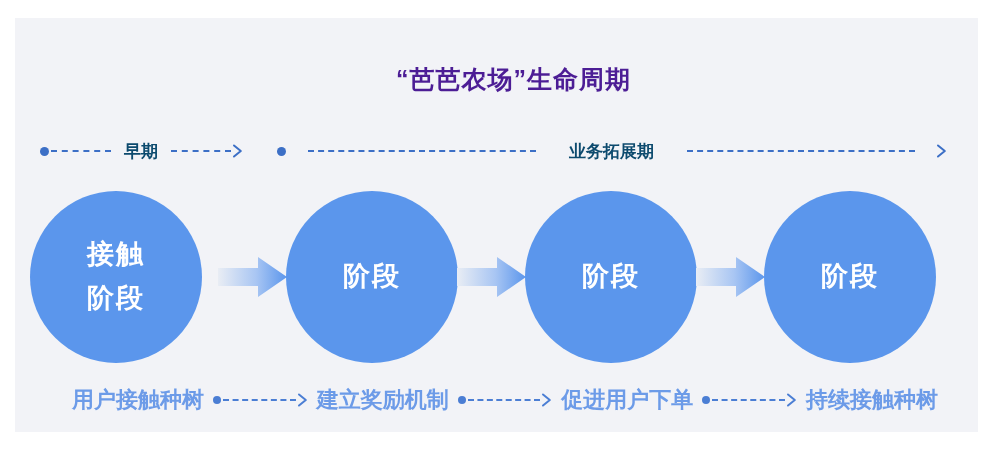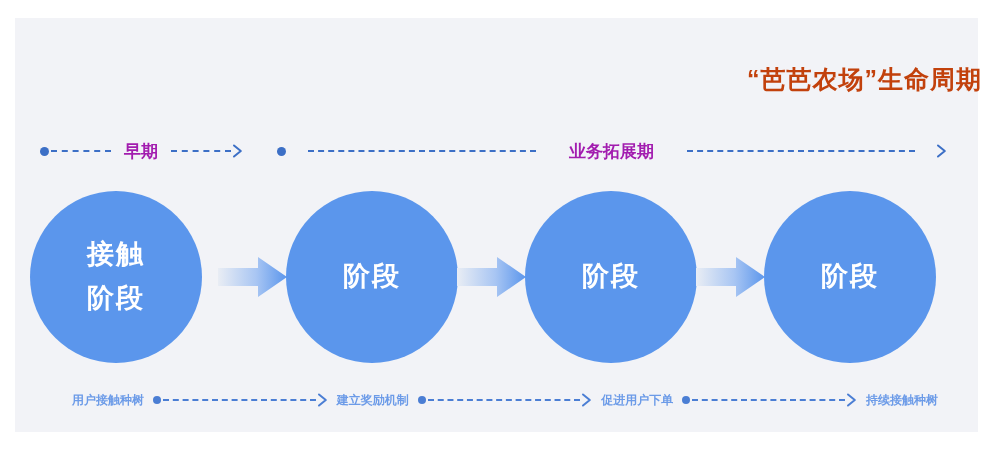--- a/index.html
+++ b/index.html
@@ -27,27 +27,27 @@
     left: 15px;
     top: 18px;
     width: 963px;
     height: 414px;
     background: #f2f3f7;
   }
 
   
   .title {
     position: absolute;
-    left: 4px;
+    left: 17px;
     top: 45px;
     width: 963px;
-    text-align: right;
+    text-align: center;
     font-size: 25px;
     font-weight: bold;
-    color: #c2410c;
+    color: #4c1d95;
     letter-spacing: 1px;
     white-space: nowrap;
   }
 
   
   .phase-band {
     position: absolute;
     top: 116px;
     left: 0;
     width: 963px;
@@ -69,21 +69,21 @@
   }
   .dash-line {
     height: 0;
     border-top: 2px dashed #3c6fc6;
     flex: 1 1 auto;
     margin: 0 2px;
   }
   .phase-label {
     font-size: 17px;
     font-weight: bold;
-    color: #a21caf;
+    color: #0c4a6e;
     padding: 0 11px;
     white-space: nowrap;
     flex: 0 0 auto;
     line-height: 1;
   }
   .chev {
     flex: 0 0 auto;
     width: 11px;
     height: 14px;
     margin-left: -1px;
@@ -121,21 +121,21 @@
   .action-band {
     position: absolute;
     top: 368px;
     left: 0;
     width: 963px;
     height: 28px;
     display: flex;
     align-items: center;
   }
   .action-label {
-    font-size: 12px;
+    font-size: 22px;
     font-weight: bold;
     color: #6c9be8;
     white-space: nowrap;
     flex: 0 0 auto;
     line-height: 1;
     text-align: right;
   }
   .action-conn {
     flex: 1 1 auto;
     display: flex;

